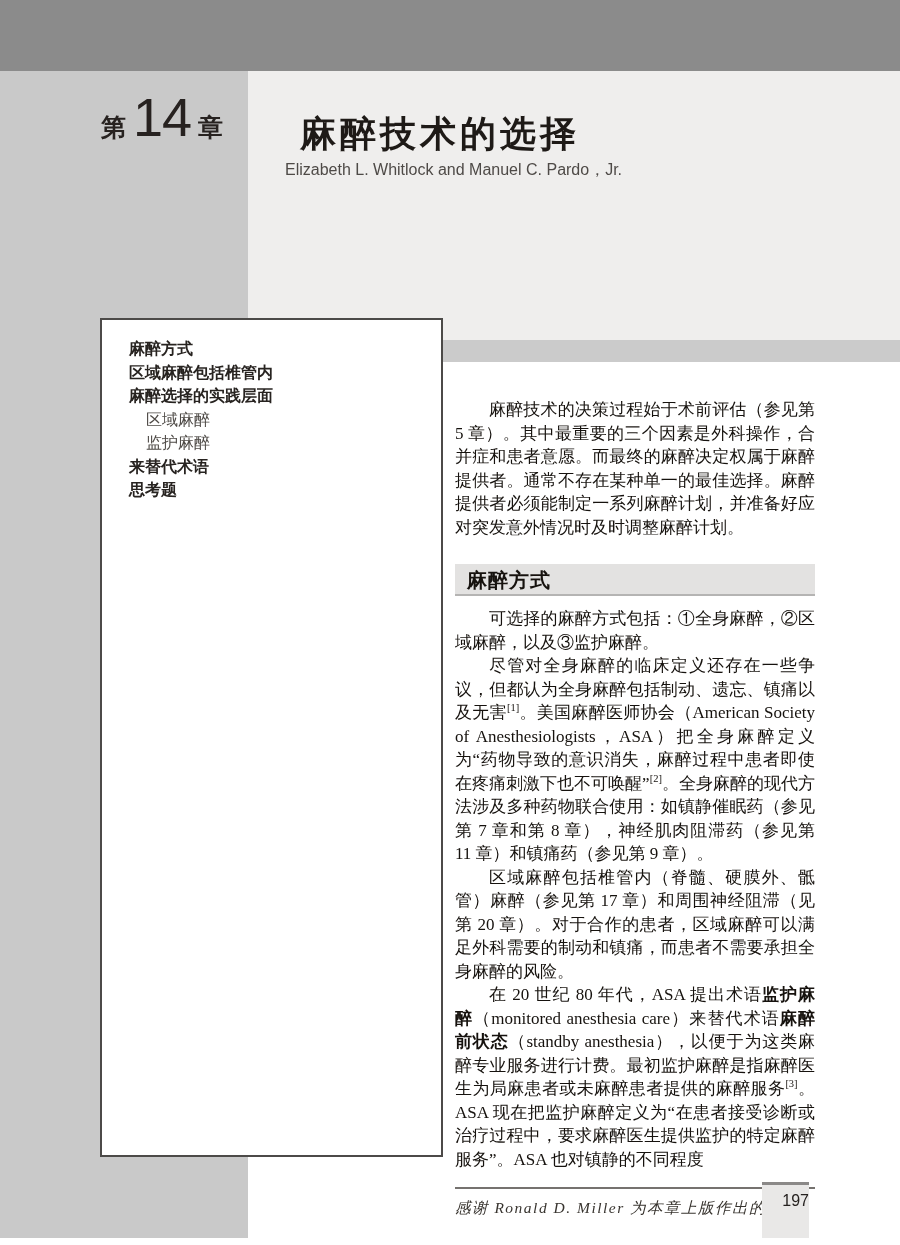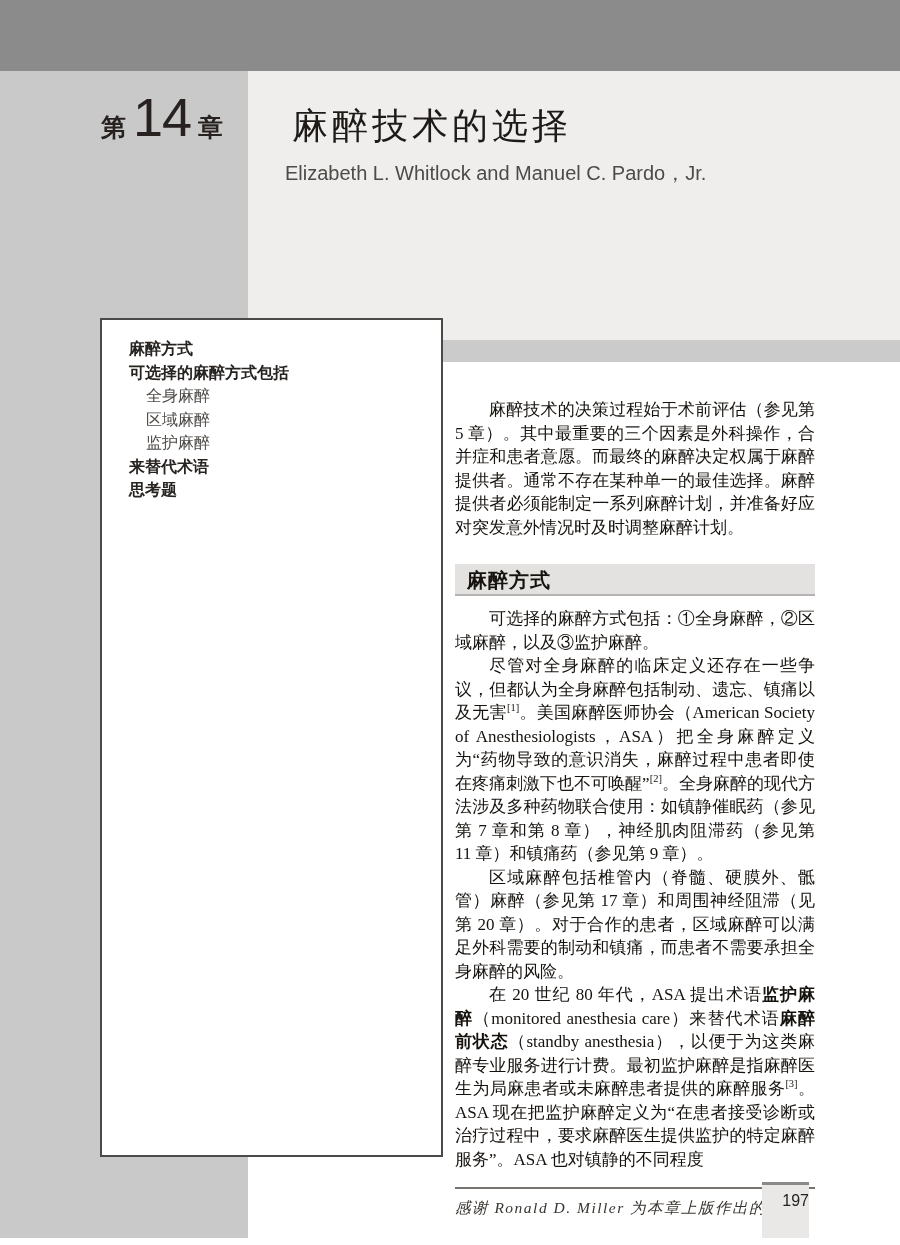--- a/index.html
+++ b/index.html
@@ -10,23 +10,23 @@
   html,body{margin:0;padding:0;background:#ffffff;}
   .page{position:relative;width:900px;height:1245px;background:#ffffff;overflow:hidden;
         font-family:"Liberation Sans",sans-serif;}
   .top-bar{position:absolute;left:0;top:0;width:900px;height:71px;background:var(--c-top_bar);}
   .left-col{position:absolute;left:0;top:71px;width:248px;height:1167px;background:var(--c-left_column);}
   .header-block{position:absolute;left:248px;top:71px;width:652px;height:269px;background:var(--c-header_block);}
   .divider-bar{position:absolute;left:248px;top:340px;width:652px;height:22px;background:var(--c-divider_bar);}
   .chapter-label{position:absolute;left:101px;top:90px;display:flex;align-items:baseline;color:#272220;}
   .ch-pre,.ch-suf{font-size:25px;font-weight:600;}
   .ch-num{font-size:54px;font-weight:normal;line-height:1;margin:0 7px;letter-spacing:-1px;}
-  .chapter-title{position:absolute;left:284px;top:94px;margin:8px;font-size:36px;font-weight:normal;
+  .chapter-title{position:absolute;left:284px;top:94px;margin:16px;font-size:36px;font-weight:bold;
                  color:#1e1a17;letter-spacing:4px;white-space:nowrap;}
-  .authors{position:absolute;left:285px;top:160px;font-size:20px;color:#4e4a47;}
+  .authors{position:absolute;left:285px;top:160px;font-size:16px;color:#4e4a47;}
   .toc-box{position:absolute;left:100px;top:318px;width:343px;height:839px;box-sizing:border-box;
            background:#ffffff;border:2px solid var(--c-toc_border);padding:17px 10px 0 27px;}
   .toc-item{font-size:16px;line-height:23.5px;font-weight:bold;color:#272320;}
   .toc-sub{font-weight:normal;color:#4e4a46;padding-left:17px;}
   .text-col{position:absolute;left:455px;top:398px;width:360px;}
   .body-para{margin:0;font-family:"Liberation Serif","DejaVu Serif",serif;font-size:17px;
              line-height:23.5px;color:var(--c-text);text-align:justify;text-indent:2em;}
   .section-heading{margin:25px 0 11px 0;height:32px;line-height:32px;background:var(--c-section_heading_bg);
                    border-bottom:2px solid var(--c-section_heading_rule);padding-left:12px;font-size:20px;
                    font-weight:bold;color:var(--c-text);font-family:"Liberation Sans",sans-serif;
@@ -53,22 +53,22 @@
     <span class="ch-pre">第</span>
     <span class="ch-num">14</span>
     <span class="ch-suf">章</span>
   </div>
 
   <h1 class="chapter-title">麻醉技术的选择</h1>
   <div class="authors">Elizabeth L. Whitlock and Manuel C. Pardo，Jr.</div>
 
   <div class="toc-box" id="toc-box">
       <div class="toc-item">麻醉方式</div>
-      <div class="toc-item">可选择的麻醉方式包括</div>
-      <div class="toc-item toc-sub">全身麻醉</div>
+      <div class="toc-item">区域麻醉包括椎管内</div>
+      <div class="toc-item">麻醉选择的实践层面</div>
       <div class="toc-item toc-sub">区域麻醉</div>
       <div class="toc-item toc-sub">监护麻醉</div>
       <div class="toc-item">来替代术语</div>
       <div class="toc-item">思考题</div>
     </div>
 
   <div class="text-col" id="text-col">
       <p class="body-para"><span>麻醉技术的决策过程始于术前评估（参见第 5 章）。其中最重要的三个因素是外科操作，合并症和患者意愿。而最终的麻醉决定权属于麻醉提供者。通常不存在某种单一的最佳选择。麻醉提供者必须能制定一系列麻醉计划，并准备好应对突发意外情况时及时调整麻醉计划。</span></p>
       <div class="section-heading">麻醉方式</div>
       <p class="body-para"><span>可选择的麻醉方式包括：①全身麻醉，②区域麻醉，以及③监护麻醉。</span></p>

